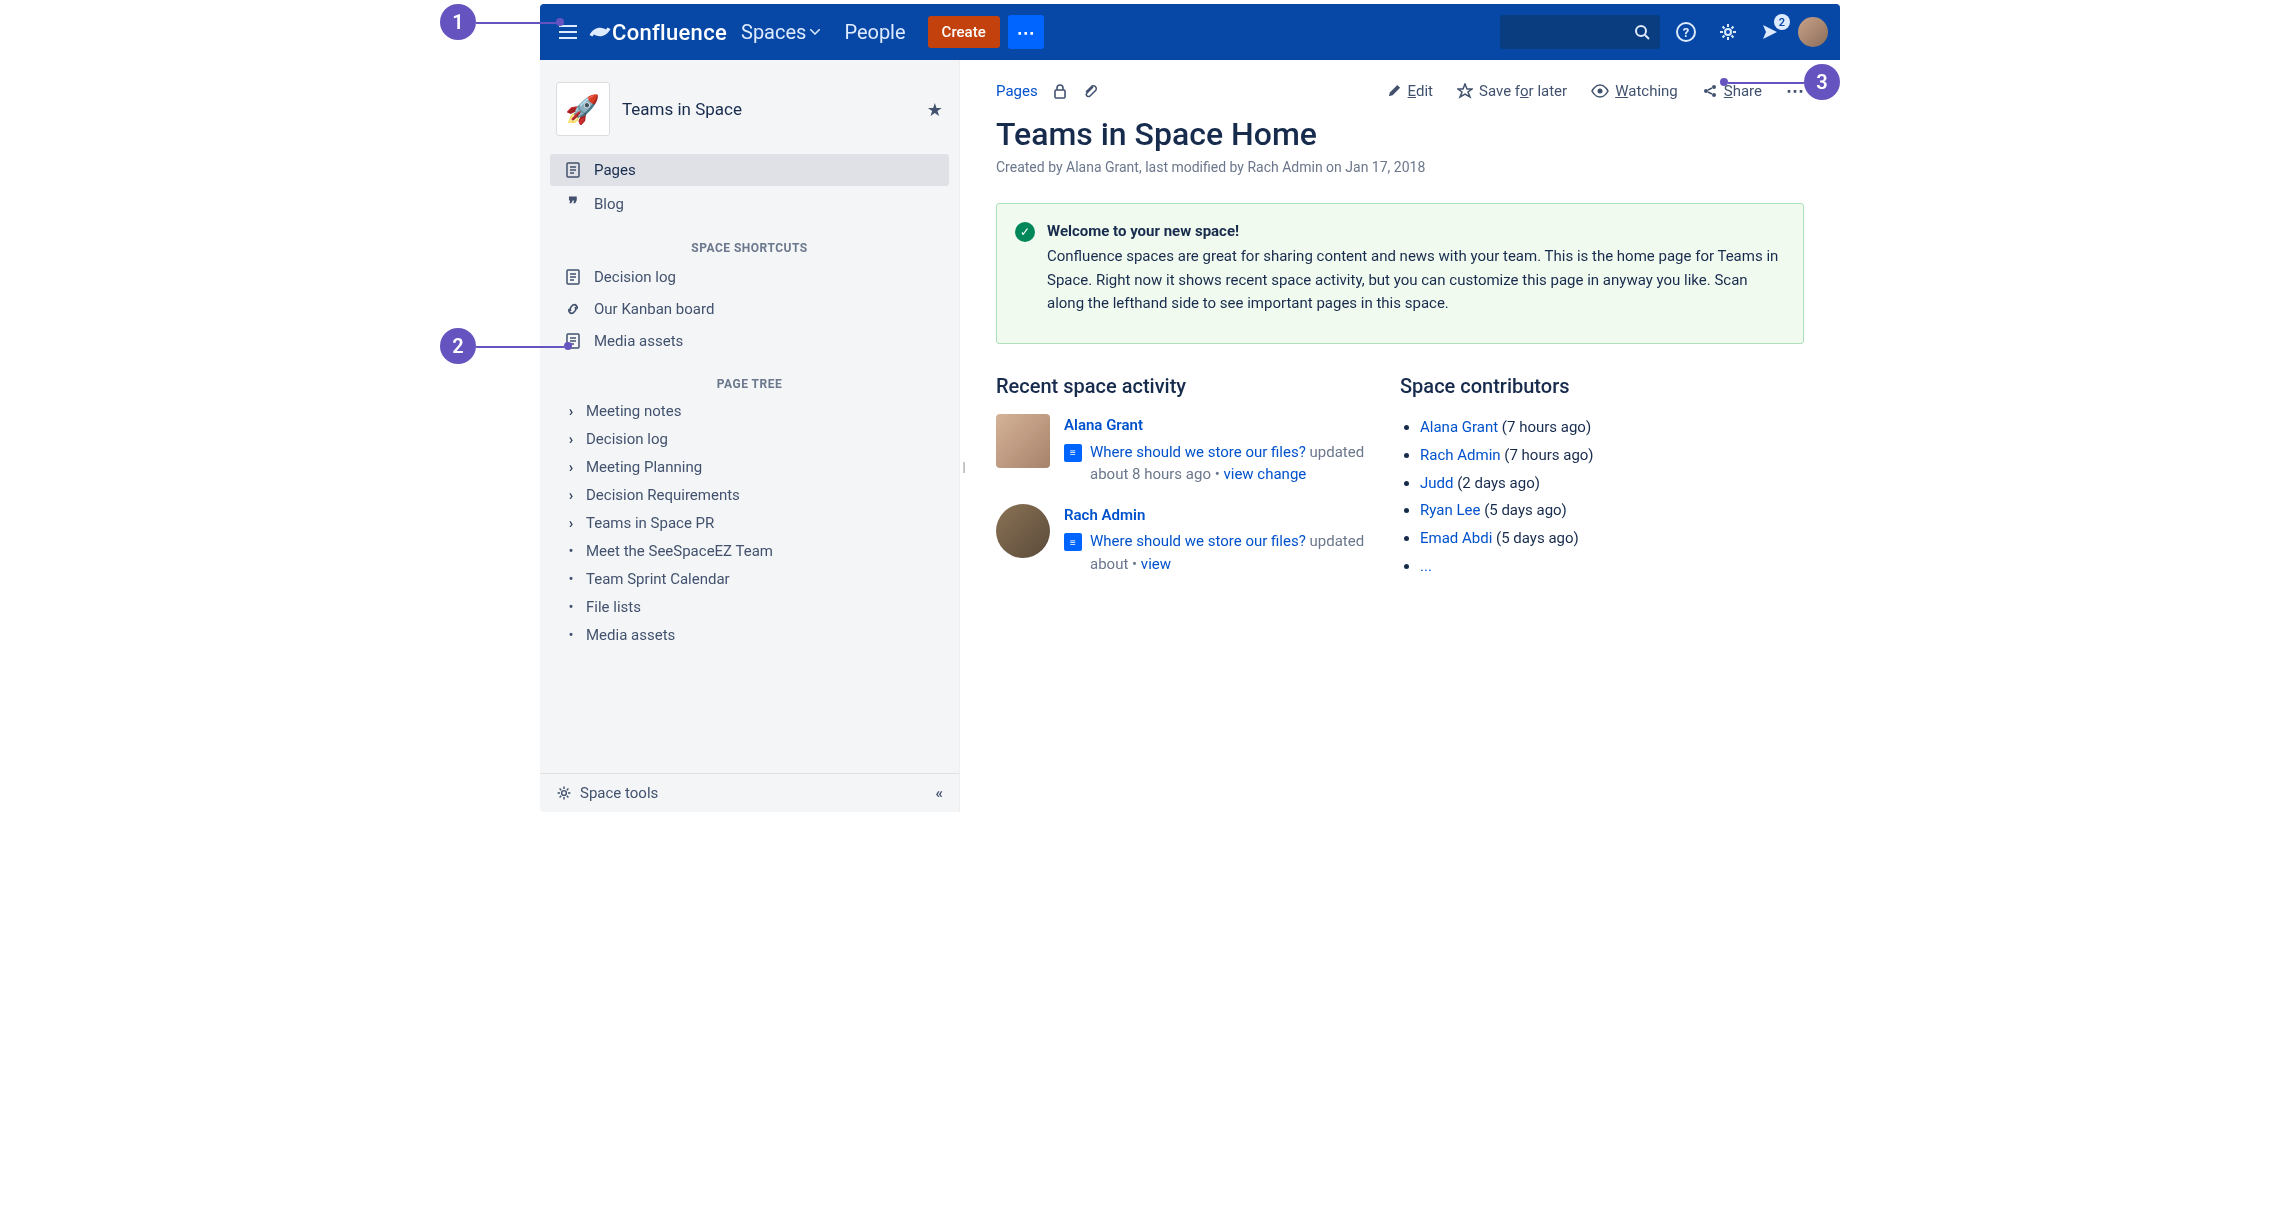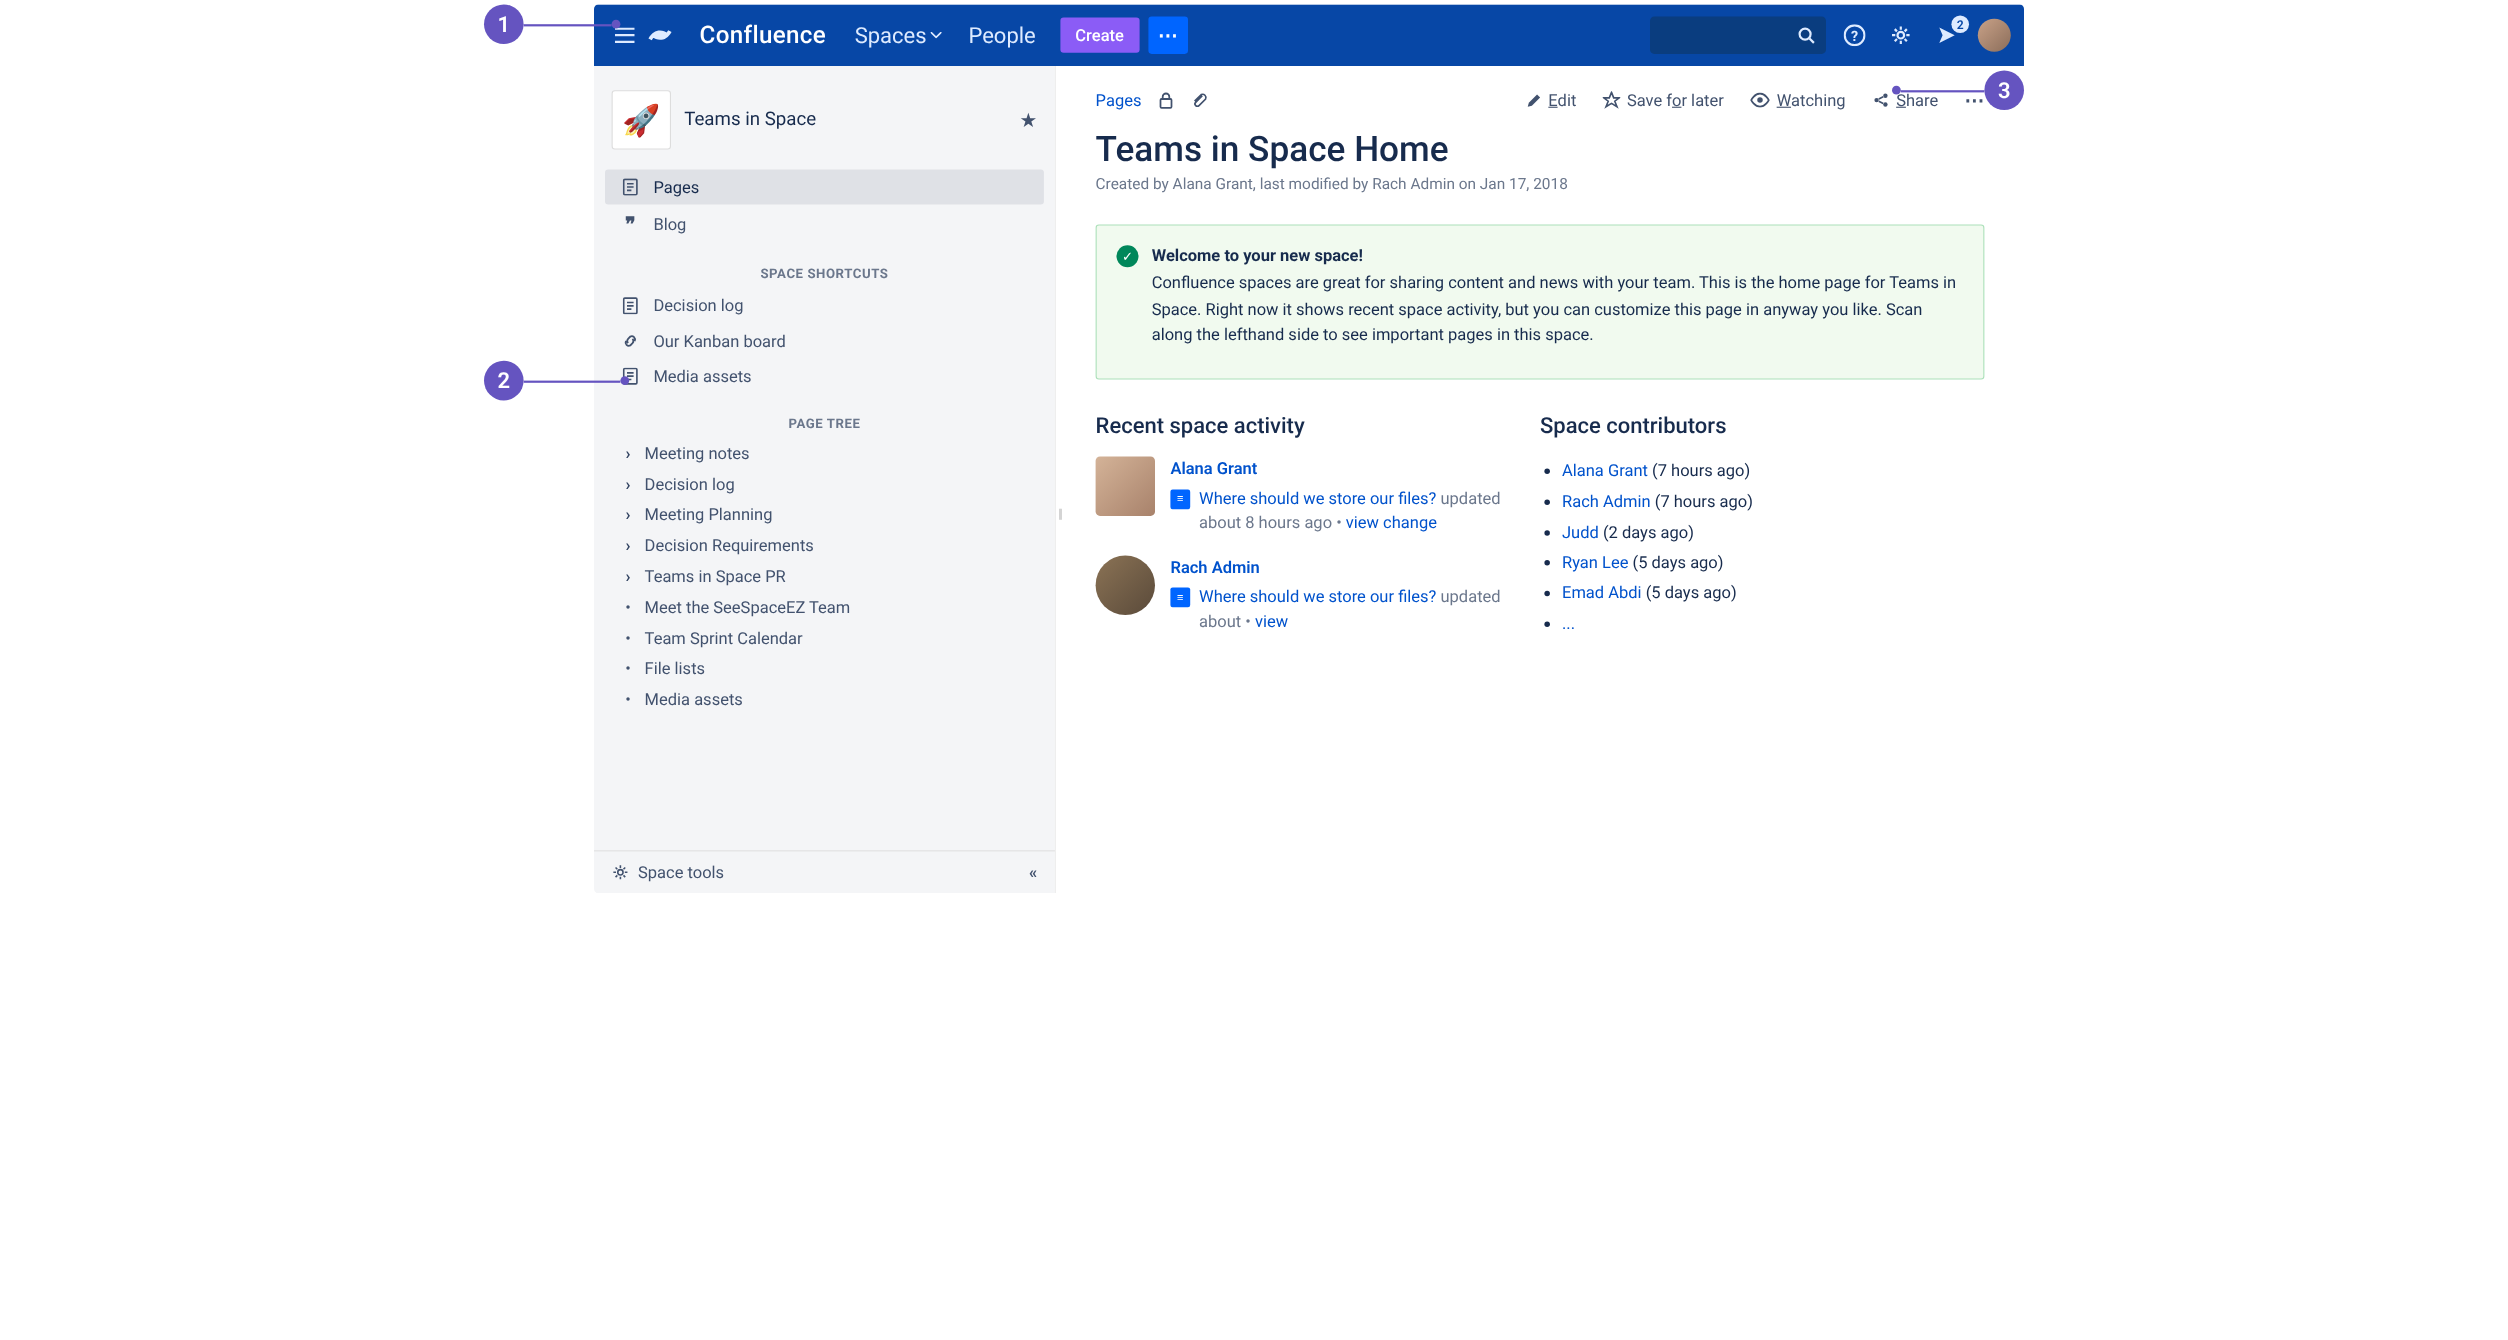--- a/index.html
+++ b/index.html
@@ -10,25 +10,25 @@
 
 .callout { position: absolute; width: 36px; height: 36px; background: #6554C0; border-radius: 50%; color: #fff; font-weight: 600; font-size: 20px; display: flex; align-items: center; justify-content: center; z-index: 10; }
 .callout-line { position: absolute; height: 2px; background: #6554C0; z-index: 9; }
 .callout-dot { position: absolute; width: 8px; height: 8px; background: #6554C0; border-radius: 50%; z-index: 9; }
 
 .app { position: absolute; left: 100px; top: 4px; right: 0; bottom: 0; border-radius: 4px; overflow: hidden; }
 
 
 .header { height: 56px; background: #0747A6; display: flex; align-items: center; padding: 0 12px; gap: 4px; color: #DEEBFF; }
 .hamburger { width: 32px; height: 32px; display: flex; align-items: center; justify-content: center; cursor: pointer; }
-.brand { display: flex; align-items: center; gap: 24px; margin-right: 12px; }
+.brand { display: flex; align-items: center; gap: 0; }
 .brand svg { width: 24px; height: 24px; }
 .brand-text { color: #fff; font-size: 22px; font-weight: 500; letter-spacing: 0.3px; }
 .nav-item { padding: 8px 10px; color: #DEEBFF; font-size: 20px; display: flex; align-items: center; gap: 4px; cursor: pointer; }
-.create-btn { background: #8b5cf6; color: #fff; padding: 7px 14px; border-radius: 3px; font-size: 15px; font-weight: 500; cursor: pointer; margin-left: 8px; }
+.create-btn { background: #c2410c; color: #fff; padding: 7px 14px; border-radius: 3px; font-size: 15px; font-weight: 500; cursor: pointer; margin-left: 8px; }
 .more-btn { background: #0065FF; color: #fff; width: 36px; height: 34px; border-radius: 3px; display: flex; align-items: center; justify-content: center; cursor: pointer; margin-left: 4px; font-size: 18px; font-weight: bold; }
 .spacer { flex: 1; }
 .search-box { background: #0A3D7F; width: 160px; height: 34px; border-radius: 4px; display: flex; align-items: center; justify-content: flex-end; padding: 0 10px; cursor: pointer; }
 .header-icon { width: 32px; height: 32px; display: flex; align-items: center; justify-content: center; cursor: pointer; margin-left: 6px; color: #DEEBFF; position: relative; }
 .badge { position: absolute; top: -2px; right: -4px; background: #DEEBFF; color: #0747A6; font-size: 11px; font-weight: 600; min-width: 16px; height: 16px; border-radius: 8px; display: flex; align-items: center; justify-content: center; padding: 0 4px; }
 .avatar { width: 30px; height: 30px; border-radius: 50%; background: linear-gradient(135deg, #c9a288, #8b6d5a); margin-left: 8px; cursor: pointer; }
 
 
 .body { display: flex; height: calc(100% - 56px); }
 

